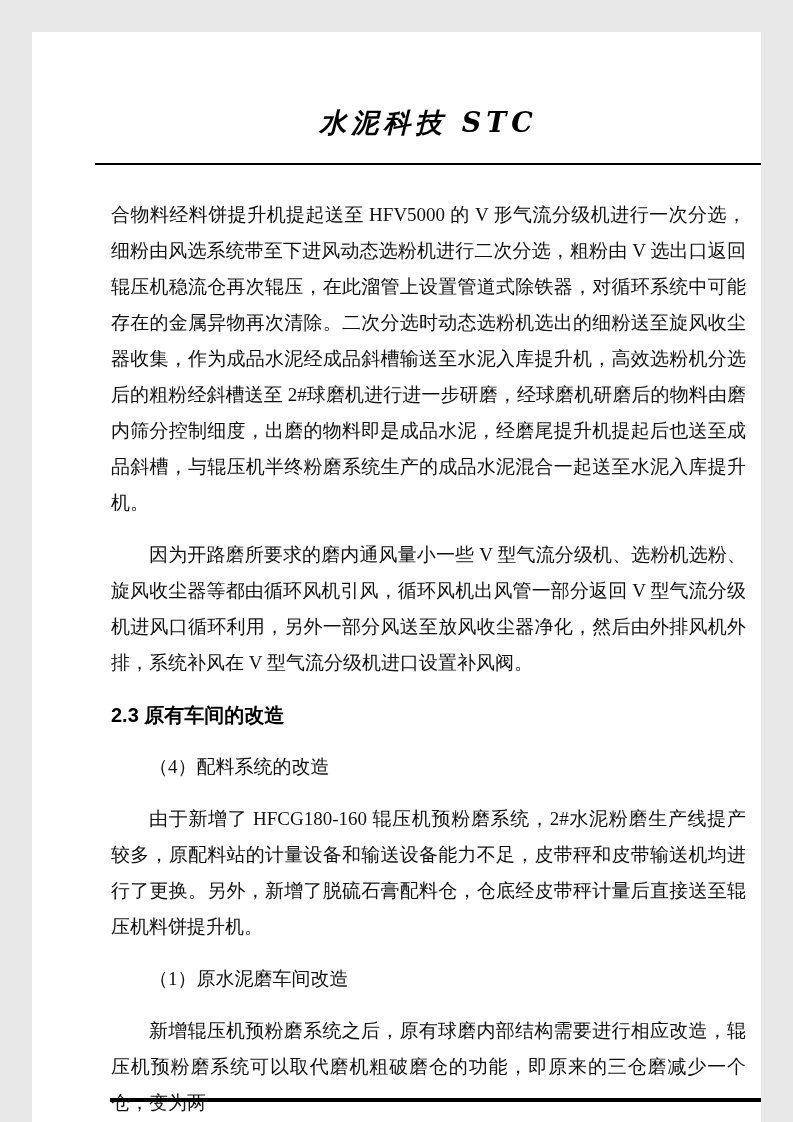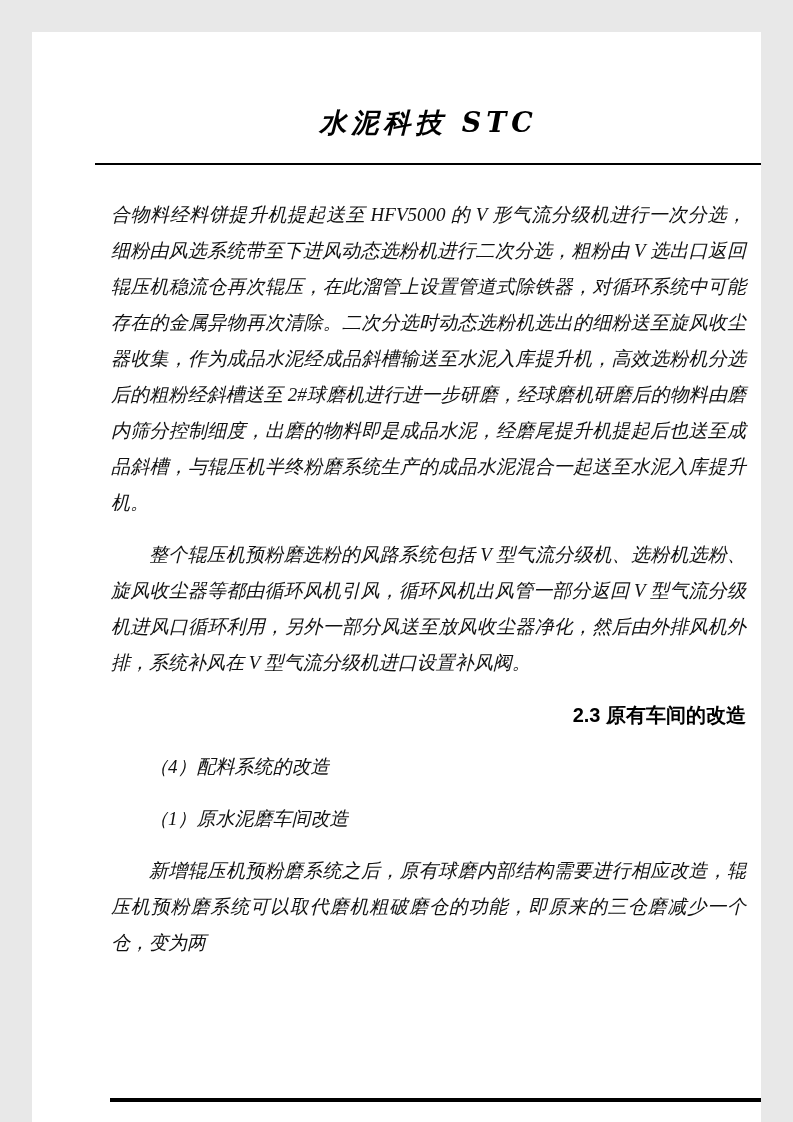--- a/index.html
+++ b/index.html
@@ -41,29 +41,29 @@
     width: 667px;
     margin: 1px auto 0 auto;
     font-size: 19px;
     line-height: 36px;
     text-align: justify;
     text-justify: inter-ideograph;
     height: 952px;
     overflow: hidden;
     color: #111;
   }
-  .body-par { text-align: justify; font-style: italic; }
+  .body-par { text-align: justify; }
   .body-par.indent { text-indent: 38px; }
   .section-heading {
     font-family: "Liberation Sans", "DejaVu Sans", sans-serif;
     font-weight: 800;
     font-size: 20px;
     line-height: 36px;
     color: #000;
-    text-align: right;
+    text-align: left;
   }
   
   .footer-rule {
     position: absolute;
     left: 62px;
     width: 668px;
     top: 1050px;
     border: 0;
     border-top: 4px solid #000;
     height: 0;
@@ -96,23 +96,24 @@
 
 <div class="page">
 
   <div class="page-header">
     <span class="journal-title">水泥科技 STC</span>
     <div class="header-rule"></div>
   </div>
 
   <div class="body-text">
     <p class="body-par">合物料经料饼提升机提起送至 HFV5000 的 V 形气流分级机进行一次分选，细粉由风选系统带至下进风动态选粉机进行二次分选，粗粉由 V 选出口返回辊压机稳流仓再次辊压，在此溜管上设置管道式除铁器，对循环系统中可能存在的金属异物再次清除。二次分选时动态选粉机选出的细粉送至旋风收尘器收集，作为成品水泥经成品斜槽输送至水泥入库提升机，高效选粉机分选后的粗粉经斜槽送至 2#球磨机进行进一步研磨，经球磨机研磨后的物料由磨内筛分控制细度，出磨的物料即是成品水泥，经磨尾提升机提起后也送至成品斜槽，与辊压机半终粉磨系统生产的成品水泥混合一起送至水泥入库提升机。</p>
-    <p class="body-par indent">整个辊压机预粉磨选粉的风路系统包括 V 型气流分级机、选粉机选粉、旋风收尘器等都由循环风机引风，循环风机出风管一部分返回 V 型气流分级机进风口循环利用，另外一部分风送至放风收尘器净化，然后由外排风机外排，系统补风在 V 型气流分级机进口设置补风阀。</p>
+    <p class="body-par indent">因为开路磨所要求的磨内通风量小一些 V 型气流分级机、选粉机选粉、旋风收尘器等都由循环风机引风，循环风机出风管一部分返回 V 型气流分级机进风口循环利用，另外一部分风送至放风收尘器净化，然后由外排风机外排，系统补风在 V 型气流分级机进口设置补风阀。</p>
     <h2 class="section-heading">2.3 原有车间的改造</h2>
     <p class="body-par indent">（4）配料系统的改造</p>
+    <p class="body-par indent">由于新增了 HFCG180-160 辊压机预粉磨系统，2#水泥粉磨生产线提产较多，原配料站的计量设备和输送设备能力不足，皮带秤和皮带输送机均进行了更换。另外，新增了脱硫石膏配料仓，仓底经皮带秤计量后直接送至辊压机料饼提升机。</p>
     <p class="body-par indent">（1）原水泥磨车间改造</p>
     <p class="body-par indent">新增辊压机预粉磨系统之后，原有球磨内部结构需要进行相应改造，辊压机预粉磨系统可以取代磨机粗破磨仓的功能，即原来的三仓磨减少一个仓，变为两</p>
   </div>
 
   <div class="footer-rule"></div>
   <div class="footer-row">
     <span class="page-number">19</span>
     <span class="issue-number">2024.No.1</span>
   </div>
 

